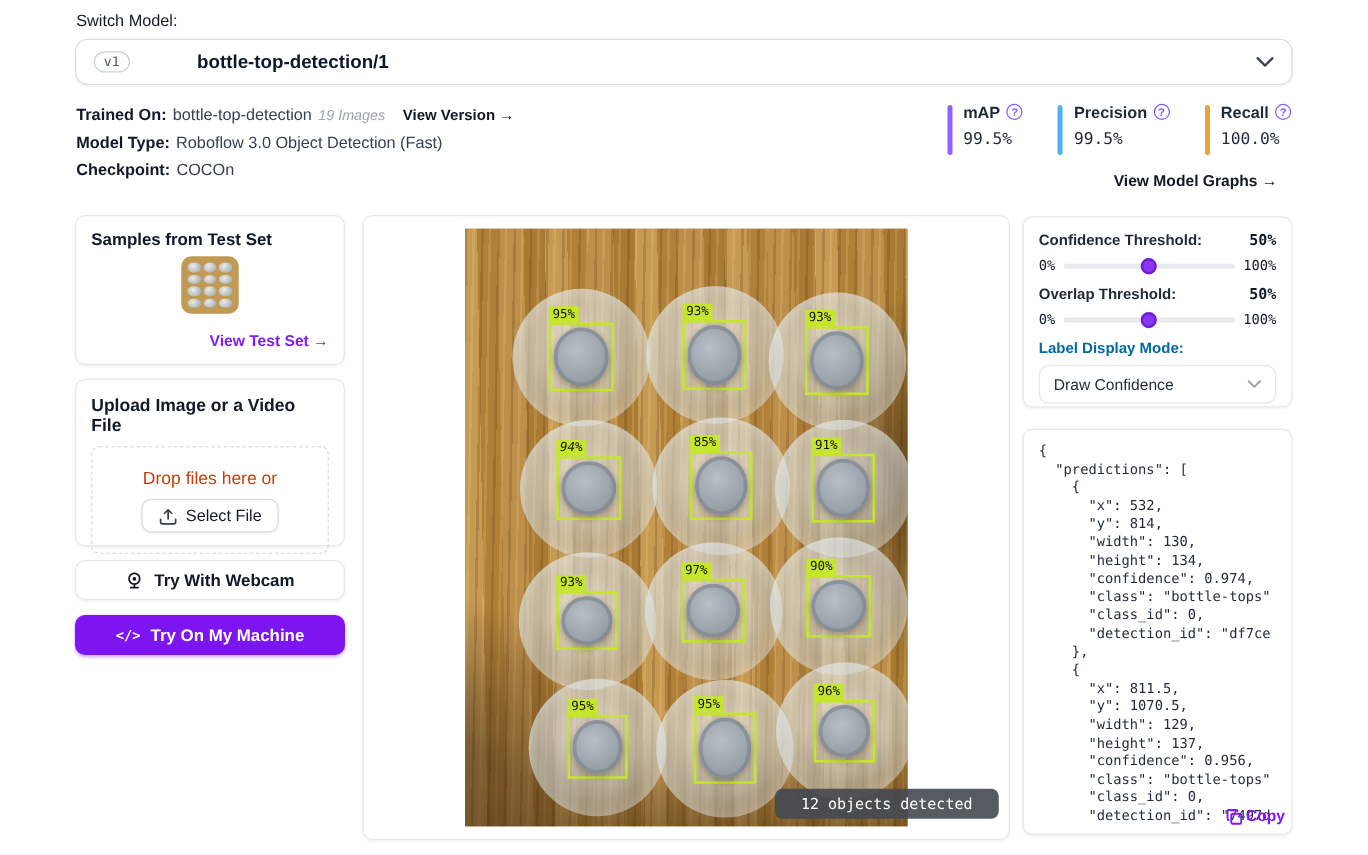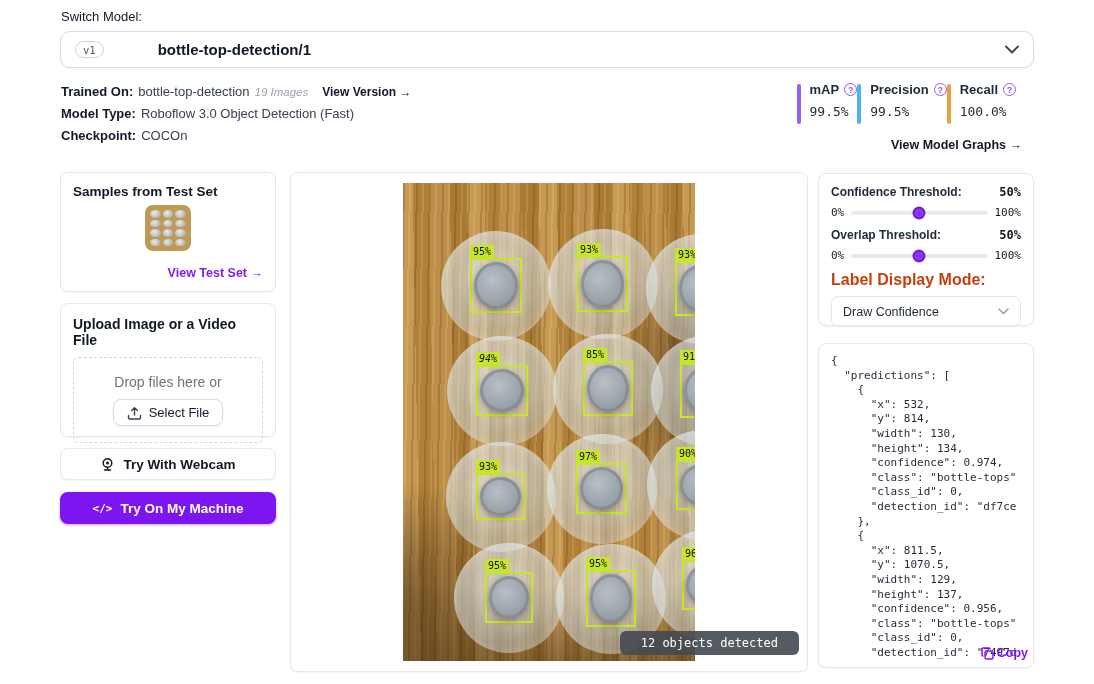--- a/index.html
+++ b/index.html
@@ -25,21 +25,21 @@
   .model-name { font-size:15px; font-weight:700; margin-left:10px; color:#0f172a; }
   .chev { margin-left:auto; display:flex; align-items:center; color:#374151; }
 
   .info { position:absolute; left:61px; top:84px; font-size:13px; }
   .info-row { display:flex; align-items:baseline; margin-bottom:7px; }
   .info-bold { font-weight:700; margin-right:5px; }
   .info-val { color:#374151; }
   .images-count { font-style:italic; color:#9ca3af; font-size:11.5px; margin-left:5px; }
   .view-version { font-size:12px; font-weight:600; color:#111827; margin-left:14px; cursor:pointer; }
 
-  .metrics { position:absolute; top:82px; right:78px; display:flex; }
+  .metrics { position:absolute; top:82px; right:61px; display:flex; gap:28px; }
   .metric { display:flex; gap:9px; }
   .metric-bar { width:4px; height:40px; border-radius:4px; margin-top:2px; }
   .metric-label { font-size:13px; font-weight:600; color:#1f2937; display:flex; align-items:center; gap:5px; }
   .q-icon {
     width:13px; height:13px; border:1.4px solid #8b5cf6; color:#8b5cf6; border-radius:50%;
     font-size:9px; font-weight:700; display:inline-flex; align-items:center; justify-content:center;
   }
   .metric-value { font-family:"DejaVu Sans Mono",monospace; font-size:13px; margin-top:7px; color:#1f2937; }
   .graphs-link { position:absolute; top:138px; right:72px; font-size:12.5px; font-weight:600; color:#111827; cursor:pointer; }
 
@@ -59,21 +59,21 @@
   }
   .thumb .dot { background:radial-gradient(circle at 40% 35%, #eceae6, #98a0a7); border-radius:50%; }
   .test-link { margin-top:auto; align-self:flex-end; color:#7d1ff1; font-size:12.5px; font-weight:700; cursor:pointer; }
 
   .upload-card { height:134px; padding:12px; margin-bottom:11px; }
   .upload-title { font-size:14px; font-weight:700; margin-bottom:9px; }
   .dropzone {
     border:1px dashed #d3d8df; border-radius:6px; height:86px;
     display:flex; flex-direction:column; align-items:center; justify-content:center; gap:9px;
   }
-  .drop-text { font-size:14px; color:#737373; }
+  .drop-text { font-size:14px; color:#c2410c; }
   .select-btn {
     display:flex; align-items:center; gap:7px; border:1px solid #d7dbe1; border-radius:8px;
     background:#fff; padding:5px 13px; font-size:13px; color:#111827; cursor:pointer;
     box-shadow:0 1px 2px rgba(16,24,40,.05);
   }
 
   .paste-card { height:80px; padding:12px; margin-bottom:13px; }
   .paste-title { font-size:14px; font-weight:700; margin-bottom:8px; }
   .paste-row { display:flex; align-items:center; gap:9px; }
   .link-input {
@@ -93,21 +93,21 @@
     font-size:13.5px; font-weight:700; cursor:pointer; box-shadow:0 1px 3px rgba(124,21,240,.4);
   }
   .code-glyph { font-family:"DejaVu Sans Mono",monospace; font-size:11px; font-weight:700; }
 
   
   .center-card {
     position:absolute; left:290px; top:172px; width:518px; height:500px;
     display:flex; align-items:center; justify-content:center;
   }
   .image-wrap {
-    position:relative; width:292px; height:478px; overflow:hidden;
+    position:relative; width:354px; height:478px; overflow:hidden;
     background-color:#b5853e;
     background-image:
       radial-gradient(ellipse 150px 230px at 103% 42%, rgba(40,24,8,.55), transparent 65%),
       radial-gradient(ellipse 230px 180px at -6% 86%, rgba(40,24,8,.5), transparent 65%),
       linear-gradient(to top, rgba(50,32,12,.42), transparent 16%),
       repeating-linear-gradient(91deg, rgba(84,52,16,.22) 0 2px, transparent 2px 6px, rgba(255,226,160,.16) 6px 8px, transparent 8px 13px),
       repeating-linear-gradient(89deg, #c79a54 0 18px, #b08038 18px 34px, #bd8f4a 34px 55px, #a97a33 55px 72px);
   }
   .bottle-body {
     position:absolute; width:110px; height:110px; border-radius:50%; z-index:1;
@@ -136,21 +136,21 @@
   .ctl-row { display:flex; justify-content:space-between; align-items:center; }
   .ctl-label { font-size:12px; font-weight:700; color:#1f2937; }
   .ctl-value { font-family:"DejaVu Sans Mono",monospace; font-size:12px; font-weight:700; color:#111827; }
   .slider-row { display:flex; align-items:center; gap:7px; margin:7px 0 9px; }
   .range-label { font-family:"DejaVu Sans Mono",monospace; font-size:11px; color:#111827; }
   .track { flex:1; height:4px; background:#e8eaee; border-radius:2px; position:relative; cursor:pointer; }
   .thumb-dot {
     position:absolute; top:50%; left:50%; transform:translate(-50%,-50%);
     width:13px; height:13px; border-radius:50%; background:#8b36f2; border:2px solid #6d1fd8;
   }
-  .mode-label { font-size:16px; font-weight:700; margin:3px 0 7px; color:#c2410c; }
+  .mode-label { font-size:12px; font-weight:700; margin:3px 0 7px; color:#0369a1; }
   .mode-select {
     height:31px; border:1px solid #e3e6ea; border-radius:8px; display:flex; align-items:center;
     justify-content:space-between; padding:0 11px; font-size:12.5px; color:#1f2937; cursor:pointer;
   }
 
   .json-card { position:absolute; left:818px; top:343px; width:216px; height:325px; overflow:hidden; }
   .json-pre {
     margin:0; padding:10px 0 0 12px; white-space:pre;
     font-family:"DejaVu Sans Mono",monospace; font-size:11px; line-height:14.6px; color:#1f2937;
   }

